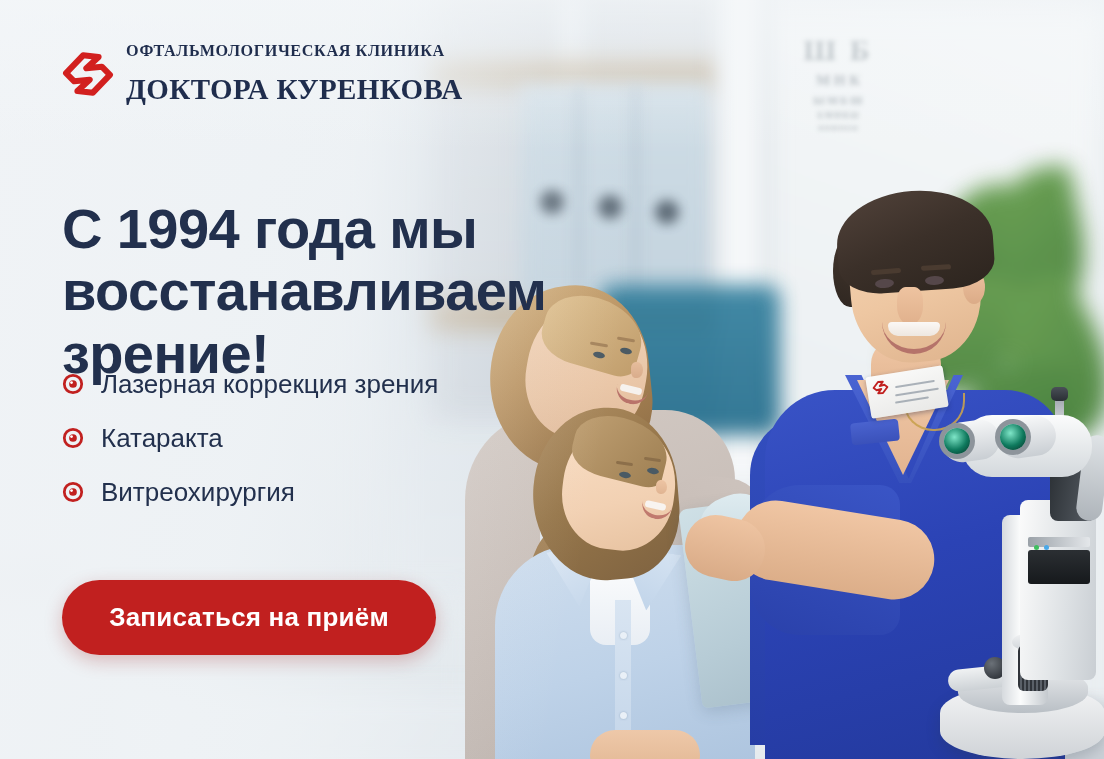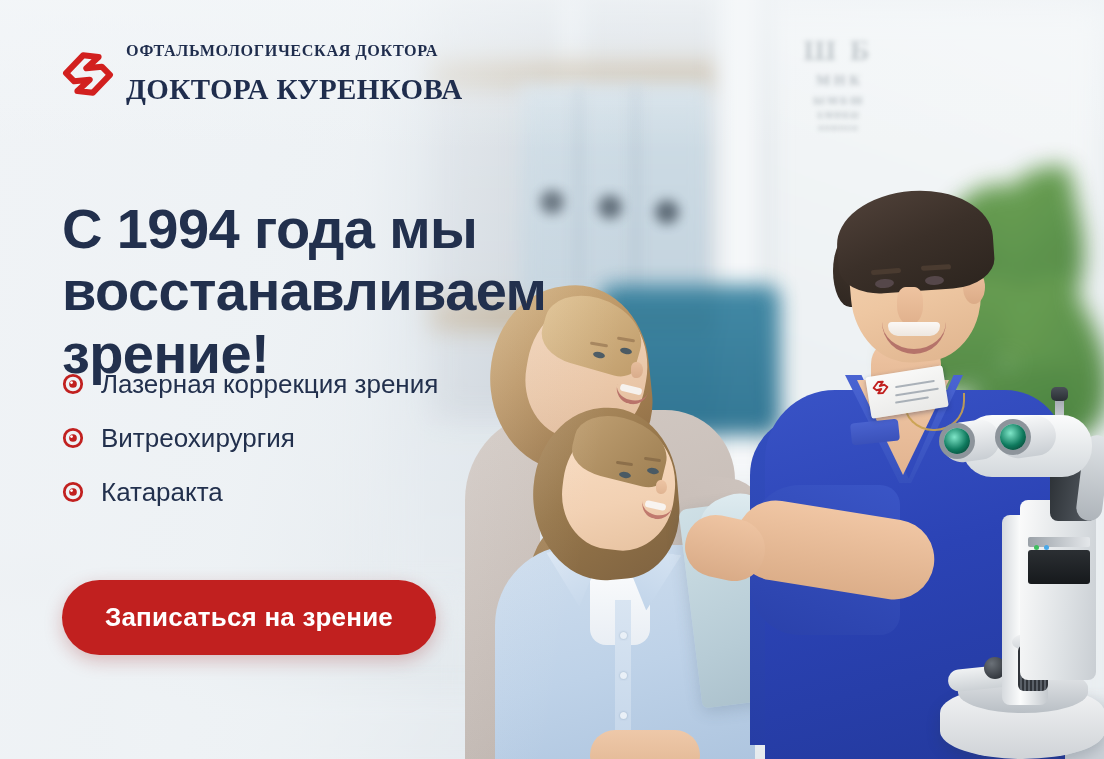--- a/index.html
+++ b/index.html
@@ -499,21 +499,21 @@
 
   <div class="content">
 
     <div class="logo">
       <div class="logo-mark">
         <svg viewBox="0 0 64 64" width="52" height="52" aria-hidden="true">
           <path d="M5 31 L26 9 L45 11 L30 25 L49 23 L59 33 L38 55 L19 53 L34 39 L15 41 Z" fill="none" stroke="#d2201f" stroke-width="7.5" stroke-linejoin="round" stroke-linecap="round"></path>
         </svg>
       </div>
       <div class="logo-text">
-        <span class="logo-l1">ОФТАЛЬМОЛОГИЧЕСКАЯ ДОКТОРА</span>
+        <span class="logo-l1">ОФТАЛЬМОЛОГИЧЕСКАЯ КЛИНИКА</span>
         <span class="logo-l2">ДОКТОРА КУРЕНКОВА</span>
       </div>
     </div>
 
     <h1 class="headline">С 1994 года мы восстанавливаем зрение!</h1>
 
     <ul class="bullets" style="list-style:none;margin:0;padding:0;">
       <li class="bullet">
         <span class="eye-ico">
           <svg viewBox="0 0 24 24" width="22" height="22" aria-hidden="true">
@@ -525,30 +525,30 @@
         <span class="bullet-text">Лазерная коррекция зрения</span>
       </li>
       <li class="bullet">
         <span class="eye-ico">
           <svg viewBox="0 0 24 24" width="22" height="22" aria-hidden="true">
             <circle cx="12" cy="12" r="9.5" fill="none" stroke="#c1201f" stroke-width="3"></circle>
             <circle cx="12" cy="12" r="4.2" fill="#c1201f"></circle>
             <circle cx="10.4" cy="10.4" r="1.5" fill="#ffffff"></circle>
           </svg>
         </span>
-        <span class="bullet-text">Витреохирургия</span>
+        <span class="bullet-text">Катаракта</span>
       </li>
       <li class="bullet">
         <span class="eye-ico">
           <svg viewBox="0 0 24 24" width="22" height="22" aria-hidden="true">
             <circle cx="12" cy="12" r="9.5" fill="none" stroke="#c1201f" stroke-width="3"></circle>
             <circle cx="12" cy="12" r="4.2" fill="#c1201f"></circle>
             <circle cx="10.4" cy="10.4" r="1.5" fill="#ffffff"></circle>
           </svg>
         </span>
-        <span class="bullet-text">Катаракта</span>
+        <span class="bullet-text">Витреохирургия</span>
       </li>
     </ul>
 
-    <button class="cta">Записаться на зрение</button>
+    <button class="cta">Записаться на приём</button>
 
   </div>
 </div>
 
 </body></html>

